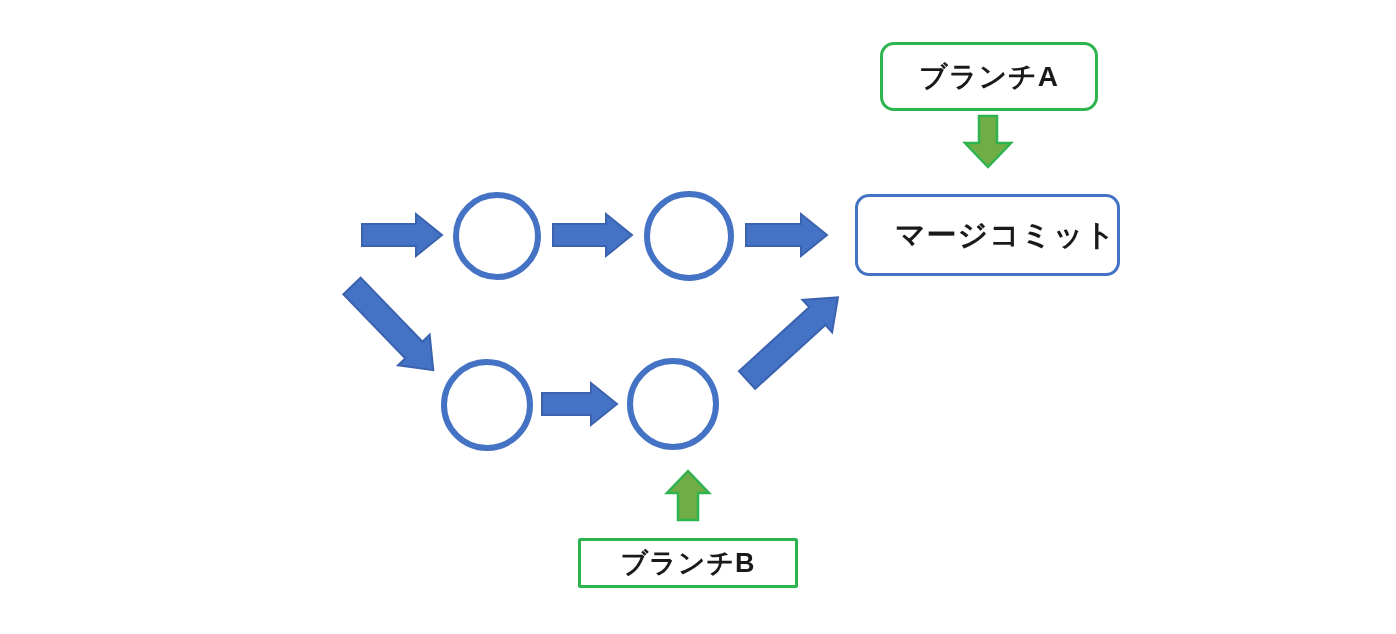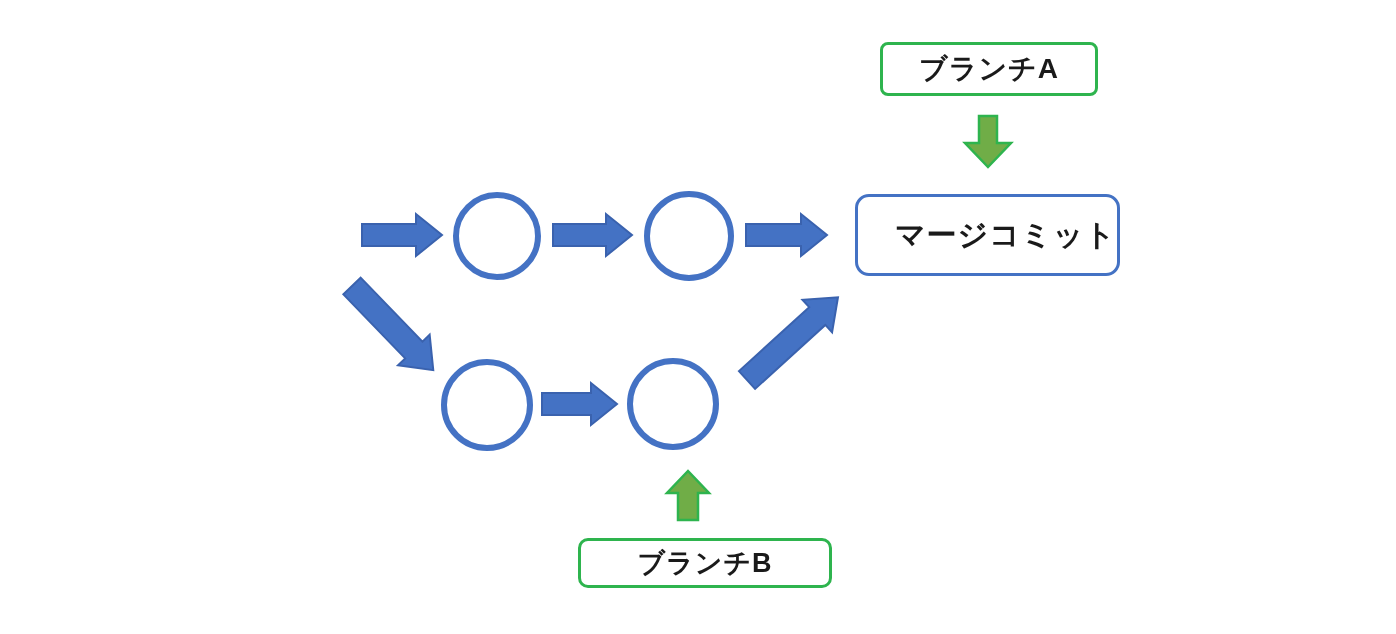--- a/index.html
+++ b/index.html
@@ -32,26 +32,26 @@
 
   .node-start {
     left: 88px; top: 193px; width: 264px; height: 81px;
     border-radius: 14px; font-size: 44px; letter-spacing: 1px;
   }
   .node-merge {
     left: 855px; top: 194px; width: 265px; height: 82px;
     border-radius: 14px; font-size: 30px; letter-spacing: 1px; padding-left: 36px;
   }
   .node-branch-a {
-    left: 880px; top: 42px; width: 218px; height: 54px;
-    border-radius: 8px; font-size: 28px; letter-spacing: 1px;
+    left: 880px; top: 42px; width: 218px; height: 69px;
+    border-radius: 14px; font-size: 28px; letter-spacing: 1px;
   }
   .node-branch-b {
-    left: 578px; top: 538px; width: 254px; height: 50px;
-    border-radius: 10px; font-size: 27px; letter-spacing: 1px;
+    left: 578px; top: 538px; width: 220px; height: 50px;
+    border-radius: 2px; font-size: 27px; letter-spacing: 1px;
   }
 
   .arrow-blue {
     fill: var(--arrow-blue, #4472C4);
     stroke: var(--arrow-blue-outline, #3A62AE);
     stroke-width: 2;
   }
   .arrow-green {
     fill: var(--arrow-green-fill, #70AD47);
     stroke: var(--arrow-green-outline, #2EB44E);

